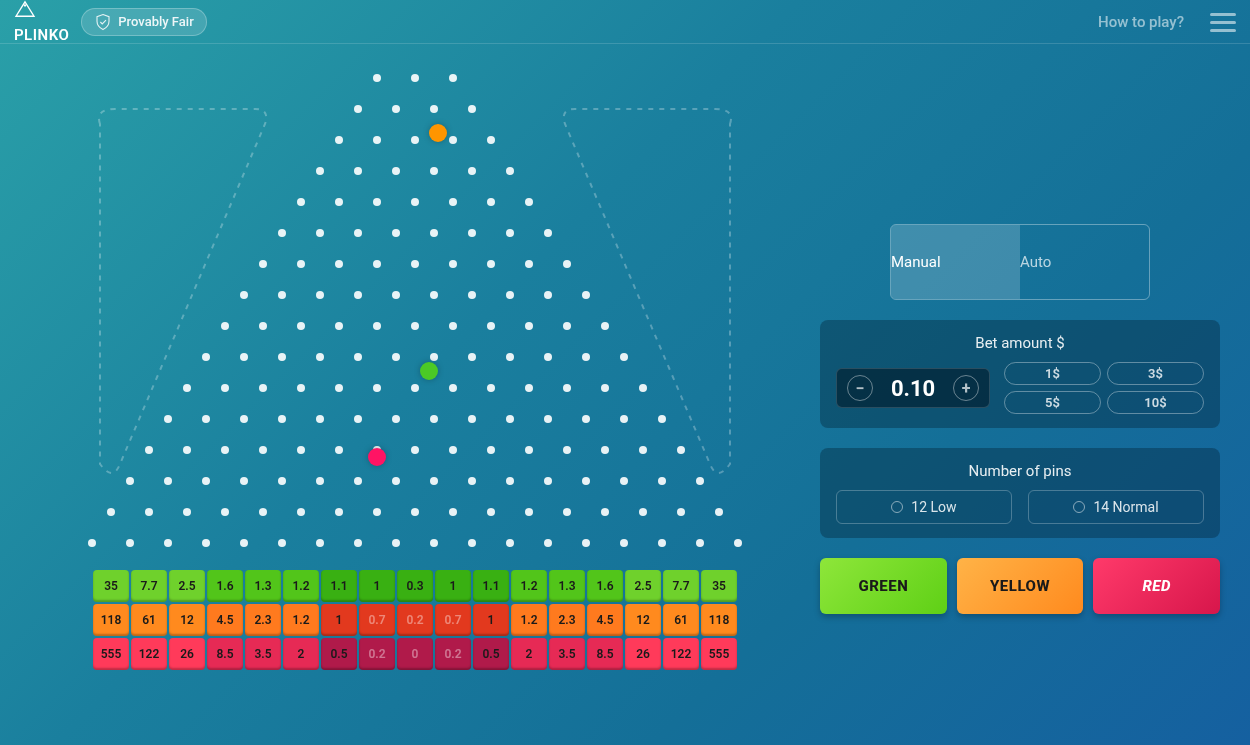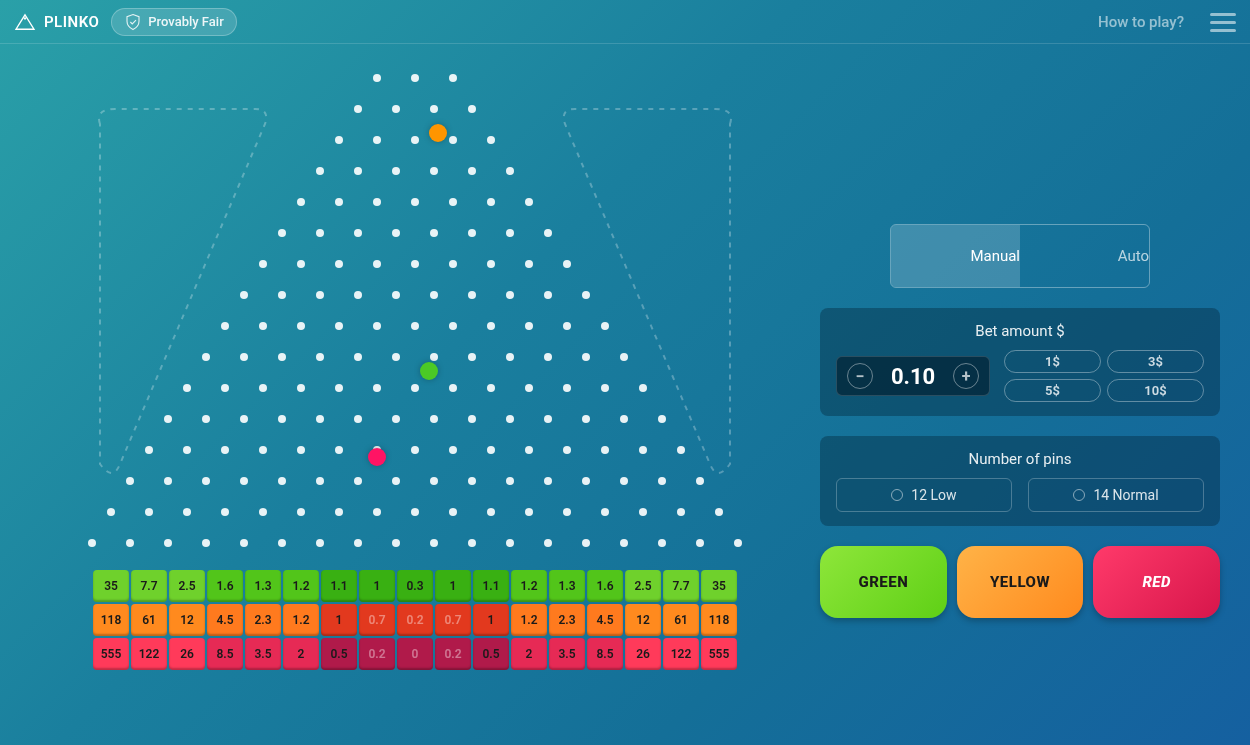--- a/index.html
+++ b/index.html
@@ -14,21 +14,21 @@
   }
 
   
   .header {
     height: 44px;
     display: flex;
     align-items: center;
     padding: 0 14px;
     border-bottom: 1px solid rgba(255,255,255,0.15);
   }
-  .logo-wrap { display: flex; gap: 8px; }
+  .logo-wrap { display: flex; gap: 8px; flex-direction: column; }
   .logo-icon { width: 22px; height: 18px; }
   .game-title { font-size: 15px; font-weight: 600; letter-spacing: 0.5px; color: #fff; }
   .provably-badge {
     margin-left: 12px;
     display: flex; align-items: center; gap: 6px;
     background: rgba(255,255,255,0.15);
     border: 1px solid rgba(255,255,255,0.25);
     border-radius: 16px;
     padding: 4px 12px;
     font-size: 13px; font-weight: 500;
@@ -73,21 +73,21 @@
     font-size: 12px; font-weight: 600; color: #1a1a1a;
     box-shadow: inset 0 -2px 2px rgba(0,0,0,0.25);
   }
 
   
   .mode-toggle {
     display: flex; width: 260px; margin: 0 auto 20px auto;
     border: 1px solid rgba(255,255,255,0.35);
     border-radius: 6px; overflow: hidden;
   }
-  .mode-btn { flex: 1; text-align: right; padding: 22px 0; font-size: 15px;
+  .mode-btn { flex: 1; text-align: left; padding: 28px 0; font-size: 15px;
     color: rgba(255,255,255,0.7); cursor: pointer; }
   .mode-btn.active { background: rgba(255,255,255,0.18); color: #fff; }
 
   .panel {
     background: rgba(0,30,45,0.35);
     border-radius: 8px; padding: 14px 16px; margin-bottom: 20px; margin-top: 15px;
   }
   .panel-label { text-align: center; font-size: 15px; color: rgba(255,255,255,0.9); margin-bottom: 10px; }
 
   .bet-row { display: flex; gap: 14px; align-items: center; }
@@ -116,21 +116,21 @@
     border: 1px solid rgba(255,255,255,0.25); border-radius: 6px;
     padding: 8px 4px; font-size: 14px; color: rgba(255,255,255,0.85); cursor: pointer;
   }
   .radio-opt.selected { background: rgba(255,255,255,0.18); }
   .radio-dot { width: 12px; height: 12px; border: 1.5px solid rgba(255,255,255,0.5); border-radius: 50%;
     display: flex; align-items: center; justify-content: center; }
   .radio-dot.on::after { content:""; width: 6px; height: 6px; background: #fff; border-radius: 50%; }
 
   .play-row { display: flex; gap: 10px; }
   .play-btn {
-    flex: 1; height: 72px; border-radius: 18px;
+    flex: 1; height: 56px; border-radius: 6px;
     display: flex; align-items: center; justify-content: center;
     font-size: 15px; font-weight: 800; letter-spacing: 0.5px;
     color: #1a1a1a; cursor: pointer;
     box-shadow: 0 3px 6px rgba(0,0,0,0.25);
   }
   .play-green { background: linear-gradient(135deg,#8ee63a,#5fd016); }
   .play-yellow { background: linear-gradient(135deg,#ffb347,#ff8a1e); }
   .play-red { background: linear-gradient(135deg,#ff3a6a,#d7164b); color:#fff;font-style:italic; }
 </style>
 </head>

